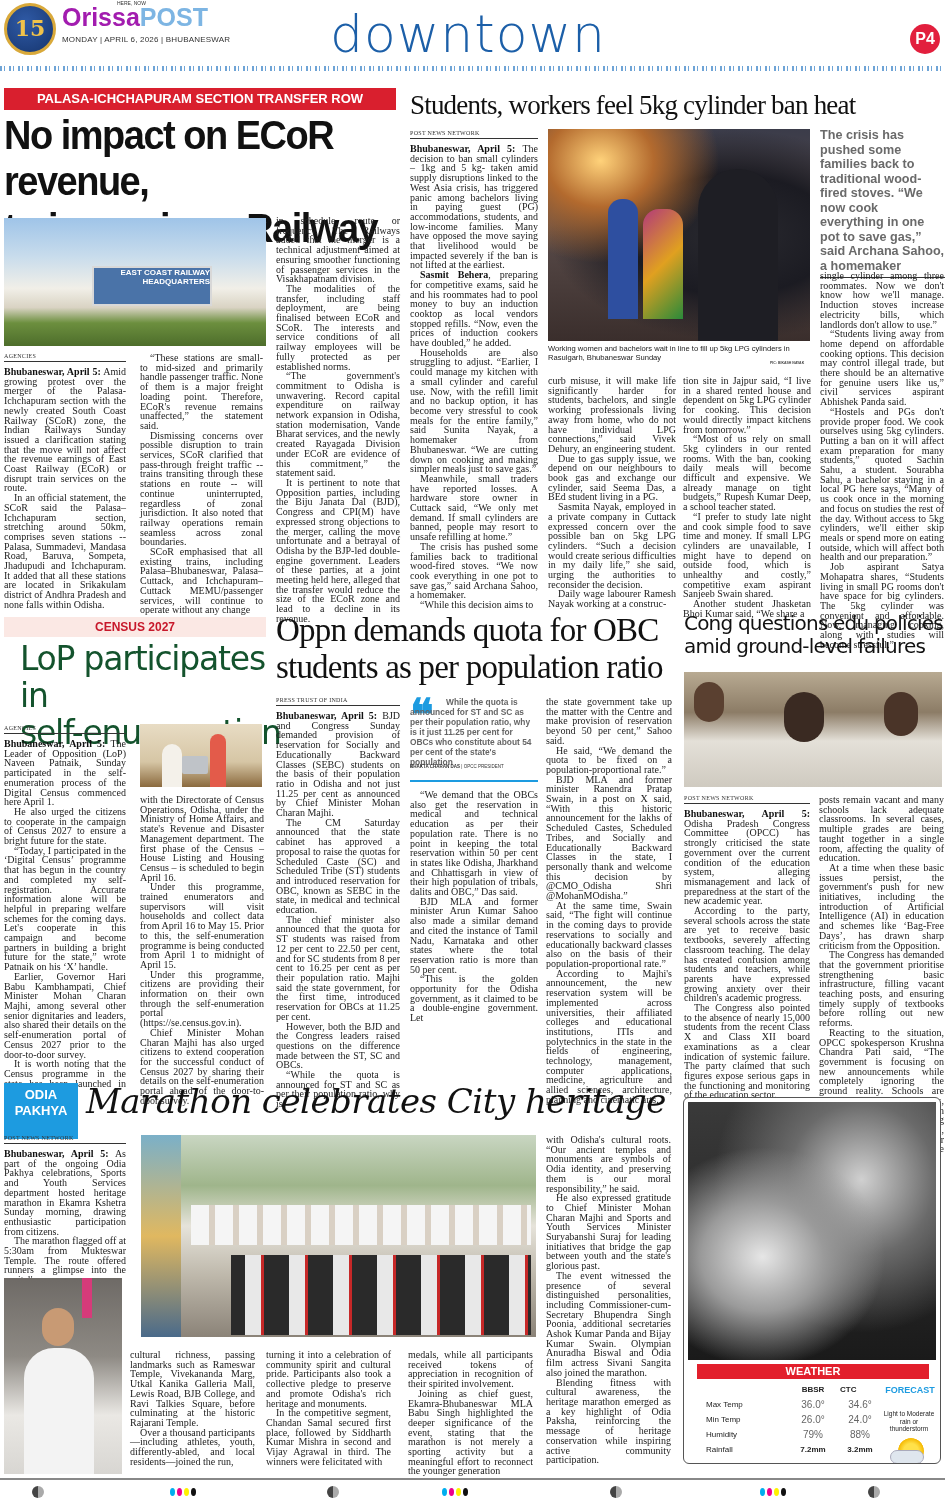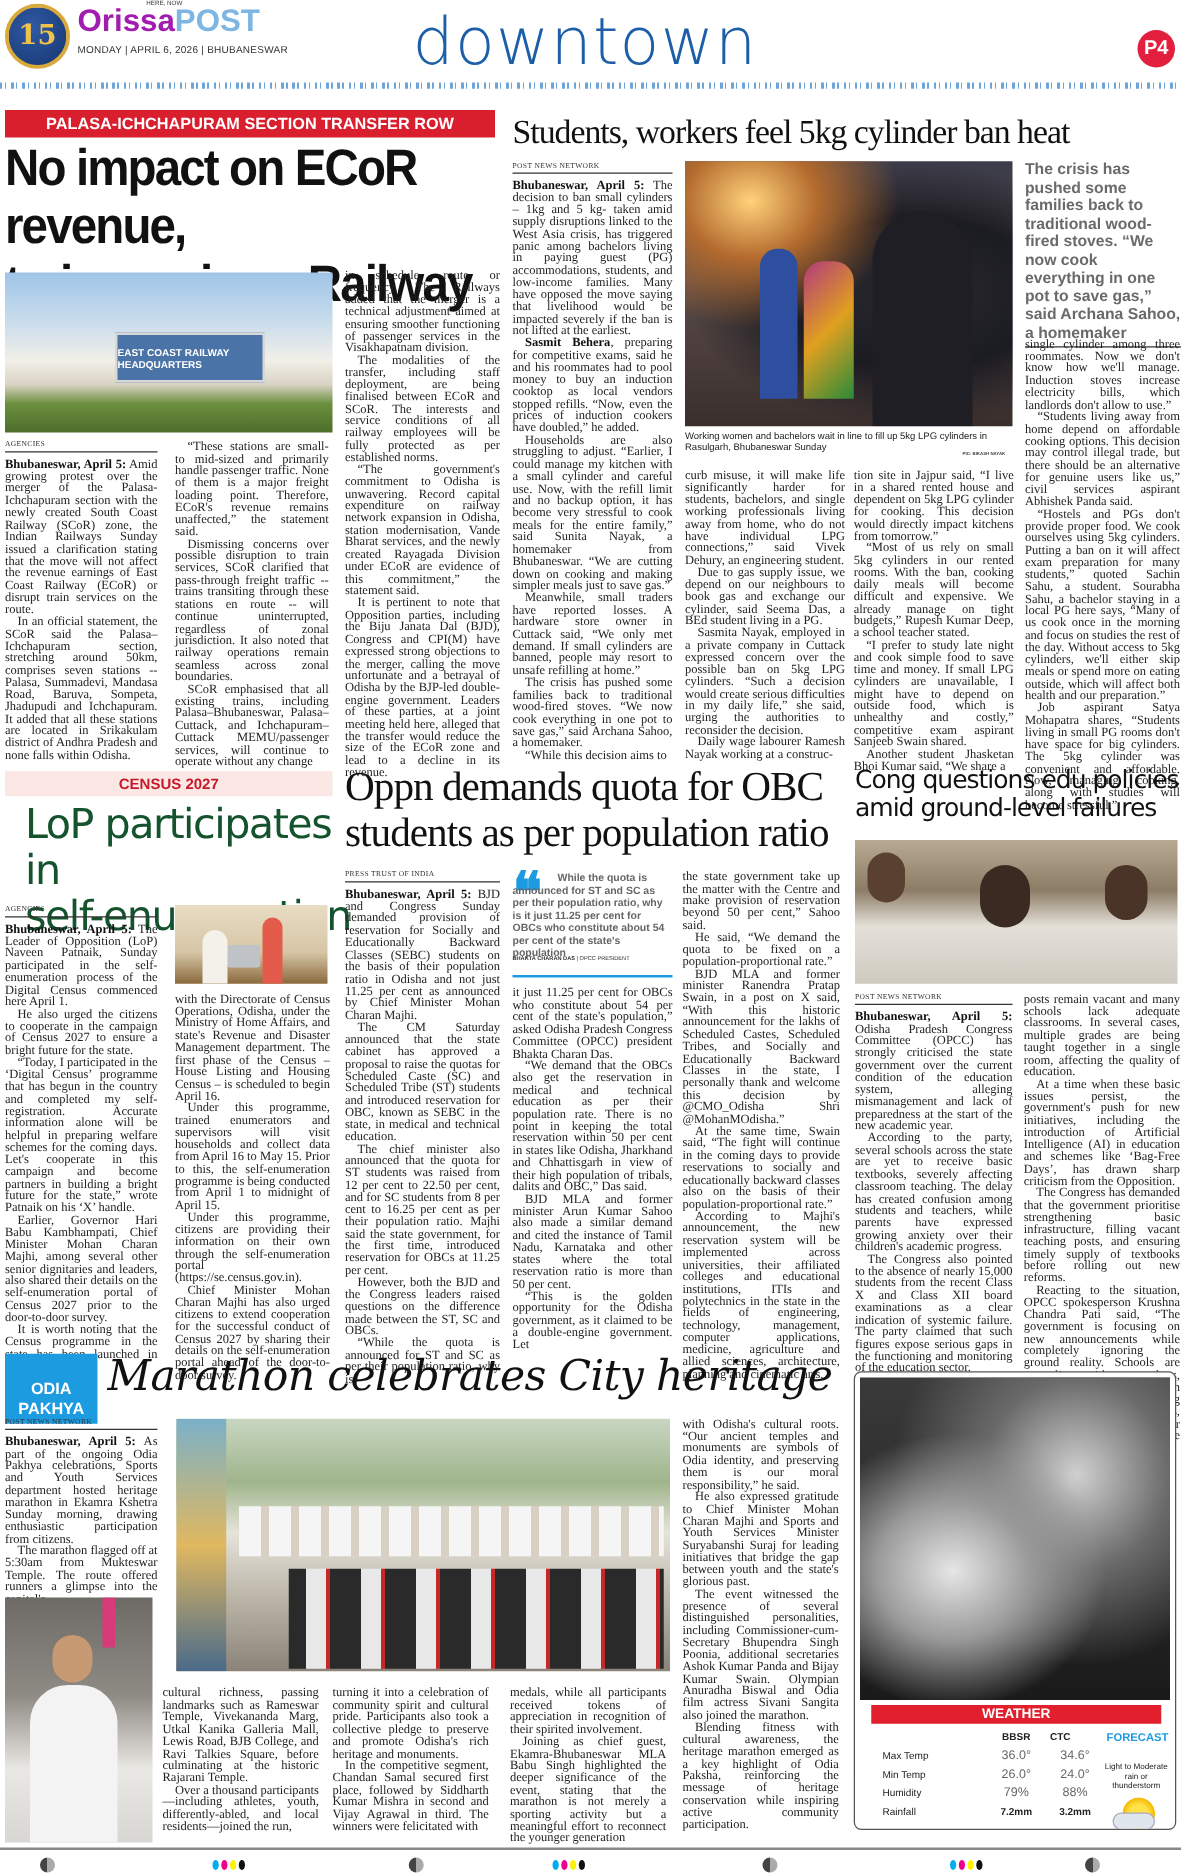--- a/index.html
+++ b/index.html
@@ -40,21 +40,21 @@
 <div class="abs section-title">downtown</div>
 <div class="abs page-badge">P4</div>
 <div class="abs dotrule"></div>
 
 <div class="abs kicker" style="left:4px;top:88px;width:392px;height:22px;background:#d91f2e;font-size:13px;line-height:22px">PALASA-ICHCHAPURAM SECTION TRANSFER ROW</div>
 <div class="abs hd-cond" style="left:4px;top:112px;width:400px;font-size:38px;line-height:43px;transform:scaleY(1.08)">
   <div>No impact on ECoR revenue,</div>
   <div>train services, Railway clarifies</div>
 </div>
 <div class="abs photo" style="left:4px;top:218px;width:262px;height:128px;background:linear-gradient(180deg,#9fc4e8 0%,#c8dcec 30%,#f1efe8 55%,#d9d3c3 70%,#6c8f3e 82%,#4d6d2b 100%)">
-  <div class="abs" style="left:88px;top:48px;width:120px;height:40px;background:#4a73a8;border:2px solid #d8d8d8;color:#fff;font-family:'Liberation Sans',sans-serif;font-weight:bold;font-size:8px;text-align:left;padding-top:10px">EAST COAST RAILWAY HEADQUARTERS</div>
+  <div class="abs" style="left:88px;top:48px;width:120px;height:40px;background:#4a73a8;border:2px solid #d8d8d8;color:#fff;font-family:'Liberation Sans',sans-serif;font-weight:bold;font-size:8px;text-align:right;">EAST COAST RAILWAY HEADQUARTERS</div>
 </div>
 <div class="abs" style="left:4px;top:353px;width:122px">
   <div class="byline">AGENCIES</div>
   <div class="col" style="margin-top:5px">
     <p class="first"><b>Bhubaneswar, April 5:</b> <span>Amid growing protest over the merger of the Palasa-Ichchapuram section with the newly created South Coast Railway (SCoR) zone, the Indian Railways Sunday issued a clarification stating that the move will not affect the revenue earnings of East Coast Railway (ECoR) or disrupt train services on the route.</span></p>
     <p>In an official statement, the SCoR said the Palasa–Ichchapuram section, stretching around 50km, comprises seven stations -- Palasa, Summadevi, Mandasa Road, Baruva, Sompeta, Jhadupudi and Ichchapuram. It added that all these stations are located in Srikakulam district of Andhra Pradesh and none falls within Odisha.</p>
   </div>
 </div>
 <div class="abs col" style="left:140px;top:353px;width:123px">
   <p>“These stations are small- to mid-sized and primarily handle passenger traffic. None of them is a major freight loading point. Therefore, ECoR's revenue remains unaffected,” the statement said.</p>
@@ -147,21 +147,20 @@
     <p>However, both the BJD and the Congress leaders raised questions on the difference made between the ST, SC and OBCs.</p>
     <p>“While the quota is announced for ST and SC as per their population ratio, why is</p>
   </div>
 </div>
 <div class="abs" style="left:410px;top:697px;width:128px;height:85px;border-bottom:2px solid #1d9be0">
   <div class="abs" style="left:0;top:-4px;font-family:'DejaVu Serif',serif;font-weight:bold;font-size:44px;line-height:44px;color:#1d9be0">❝</div>
   <div class="abs" style="left:0;top:0;width:128px;font-family:'Liberation Sans',sans-serif;font-weight:bold;font-size:8.4px;line-height:10px;color:#666;text-indent:36px">While the quota is announced for ST and SC as per their population ratio, why is it just 11.25 per cent for OBCs who constitute about 54 per cent of the state's population</div>
   <div class="abs" style="left:0;top:67px;font-family:'Liberation Sans',sans-serif;font-size:4.5px;color:#333"><b>BHAKTA CHARAN DAS</b> | <span>OPCC PRESIDENT</span></div>
 </div>
 <div class="abs col" style="left:410px;top:790px;width:128px">
-  <p class="first">it just 11.25 per cent for OBCs who constitute about 54 per cent of the state's population,” asked Odisha Pradesh Congress Committee (OPCC) president Bhakta Charan Das.</p>
   <p>“We demand that the OBCs also get the reservation in medical and technical education as per their population rate. There is no point in keeping the total reservation within 50 per cent in states like Odisha, Jharkhand and Chhattisgarh in view of their high population of tribals, dalits and OBC,” Das said.</p>
   <p>BJD MLA and former minister Arun Kumar Sahoo also made a similar demand and cited the instance of Tamil Nadu, Karnataka and other states where the total reservation ratio is more than 50 per cent.</p>
   <p>“This is the golden opportunity for the Odisha government, as it claimed to be a double-engine government. Let</p>
 </div>
 <div class="abs col" style="left:546px;top:697px;width:126px">
   <p class="first">the state government take up the matter with the Centre and make provision of reservation beyond 50 per cent,” Sahoo said.</p>
   <p>He said, “We demand the quota to be fixed on a population-proportional rate.”</p>
   <p>BJD MLA and former minister Ranendra Pratap Swain, in a post on X said, “With this historic announcement for the lakhs of Scheduled Castes, Scheduled Tribes, and Socially and Educationally Backward Classes in the state, I personally thank and welcome this decision by @CMO_Odisha Shri @MohanMOdisha.”</p>
   <p>At the same time, Swain said, “The fight will continue in the coming days to provide reservations to socially and educationally backward classes also on the basis of their population-proportional rate.”</p>
   <p>According to Majhi's announcement, the new reservation system will be implemented across universities, their affiliated colleges and educational institutions, ITIs and polytechnics in the state in the fields of engineering, technology, management, computer applications, medicine, agriculture and allied sciences, architecture, planning and cinematic arts.</p>
@@ -185,21 +184,21 @@
     <p>Highlighting infrastructure issues, the party alleged that more than 20,000 teaching</p>
   </div>
 </div>
 <div class="abs col" style="left:819px;top:795px;width:125px">
   <p class="first">posts remain vacant and many schools lack adequate classrooms. In several cases, multiple grades are being taught together in a single room, affecting the quality of education.</p>
   <p>At a time when these basic issues persist, the government's push for new initiatives, including the introduction of Artificial Intelligence (AI) in education and schemes like ‘Bag-Free Days’, has drawn sharp criticism from the Opposition.</p>
   <p>The Congress has demanded that the government prioritise strengthening basic infrastructure, filling vacant teaching posts, and ensuring timely supply of textbooks before rolling out new reforms.</p>
   <p>Reacting to the situation, OPCC spokesperson Krushna Chandra Pati said, “The government is focusing on new announcements while completely ignoring the ground reality. Schools are struggling without teachers, classrooms, and even textbooks. Without fixing these fundamental issues, policies like AI integration or bag-free days will remain mere slogans.”</p>
 </div>
 
-<div class="abs kicker" style="left:4px;top:1083px;width:74px;height:56px;background:#1d9be0;font-size:13px;line-height:16px;padding-top:20px">
+<div class="abs kicker" style="left:4px;top:1083px;width:74px;height:56px;background:#1d9be0;font-size:13px;line-height:16px;padding-top:4px">
   <div>ODIA</div>
   <div>PAKHYA</div>
 </div>
 <div class="abs" style="left:86px;top:1078px;width:600px;font-family:'DejaVu Serif',serif;font-style:italic;font-size:34px;line-height:46px;color:#111;letter-spacing:-0.5px">Marathon celebrates City heritage</div>
 <div class="abs" style="left:4px;top:1135px;width:122px">
   <div class="byline">POST NEWS NETWORK</div>
   <div class="col" style="margin-top:5px">
     <p class="first"><b>Bhubaneswar, April 5:</b> <span>As part of the ongoing Odia Pakhya celebrations, Sports and Youth Services department hosted heritage marathon in Ekamra Kshetra Sunday morning, drawing enthusiastic participation from citizens.</span></p>
     <p>The marathon flagged off at 5:30am from Mukteswar Temple. The route offered runners a glimpse into the capital's</p>
   </div>

